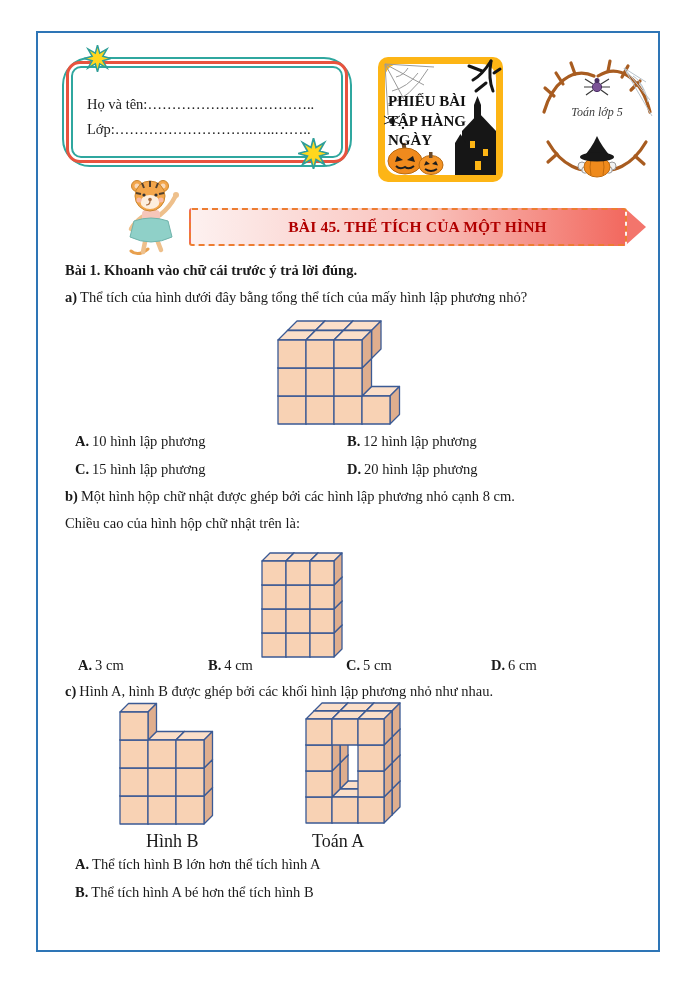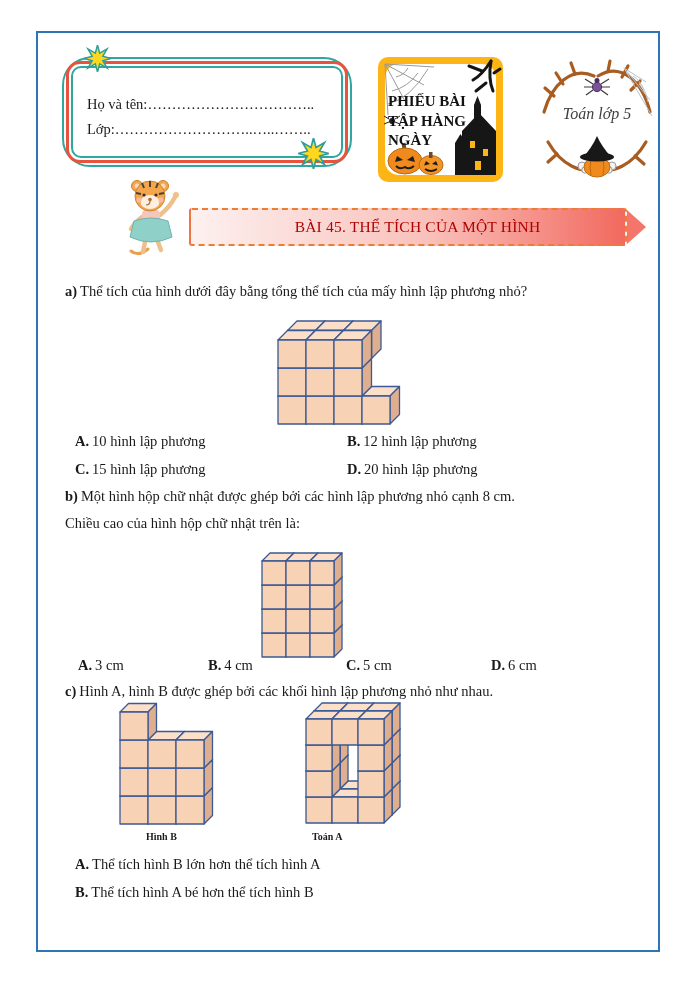--- a/index.html
+++ b/index.html
@@ -11,36 +11,36 @@
            border:2px solid #2fa79f;border-radius:28px;box-sizing:border-box;padding:2px;background:#fff;}
   .namebox-orange{border:3px solid #e8533e;border-radius:14px;height:100%;box-sizing:border-box;padding:2px;}
   .namebox-inner{border:2px solid #2fa79f;border-radius:10px;height:100%;box-sizing:border-box;padding:20px 0 0 14px;}
   .nb-line{font-size:14.5px;margin-top:8px;white-space:nowrap;overflow:hidden;}
   .star{position:absolute;}
   .badge{position:absolute;left:378px;top:57px;width:125px;height:125px;}
   .badge-text{position:absolute;left:388px;top:92px;width:105px;text-align:left;
               font-weight:bold;font-size:15px;line-height:1.3;color:#111;}
   .wreath{position:absolute;left:538px;top:50px;width:118px;height:138px;}
   .wreath-text{position:absolute;left:538px;top:105px;width:118px;text-align:center;
-               font-style:italic;font-size:16px;color:#3f3f3f;}
+               font-style:italic;font-size:12px;color:#3f3f3f;}
   .tiger{position:absolute;left:118px;top:177px;width:70px;height:82px;}
   
   .banner{position:absolute;left:189px;top:208px;width:438px;height:38px;box-sizing:border-box;
           border:2px dashed #ed7d31;border-radius:3px;
           background:linear-gradient(90deg,#fdf1f0 0%,#f9c0ba 55%,#f2695f 100%);
           display:flex;align-items:center;justify-content:center;}
   .banner-arrow{position:absolute;left:627px;top:210px;width:0;height:0;
           border-top:17px solid transparent;border-bottom:17px solid transparent;
           border-left:19px solid #f3756c;}
-  .banner-title{font-weight:normal;font-size:15.5px;color:#b10000;letter-spacing:.2px;margin-left:19px;}
+  .banner-title{font-weight:bold;font-size:15.5px;color:#b10000;letter-spacing:.2px;margin-left:19px;}
   
   .line{position:absolute;font-size:14.5px;white-space:nowrap;}
   .line b{margin-right:3px;}
   .figabs{position:absolute;}
-  .figlabel{position:absolute;font-size:10px;font-weight:bold;}
+  .figlabel{position:absolute;font-size:18px;font-weight:normal;}
 </style>
 </head>
 <body>
 
 <div class="page">
   <div class="frame"></div>
 
   <div class="namebox">
     <div class="namebox-orange">
       <div class="namebox-inner">
@@ -170,22 +170,23 @@
       <circle cx="43" cy="23" r="2.5" fill="#f8b9a6"></circle>
     <circle cx="32" cy="22.5" r="1.8" fill="#a86a3c"></circle>
     <path d="M32,24 Q32,28 28,28" stroke="#a86a3c" stroke-width="1.2" fill="none"></path>
   </svg>
 
   <div class="banner">
     <span class="banner-title">BÀI 45. THỂ TÍCH CỦA MỘT HÌNH</span>
   </div>
   <div class="banner-arrow"></div>
 
-
-  <div class="line" style="left:65px;top:283px"><b>a)</b><span>Thể tích của hình dưới đây bằng tổng thể tích của mấy hình lập phương nhỏ?</span></div>
+  <div class="line" style="left:65px;top:262px;font-weight:bold">Bài 1. Khoanh vào chữ cái trước ý trả lời đúng.</div>
+
+  <div class="line" style="left:65px;top:289px"><b>a)</b><span>Thể tích của hình dưới đây bằng tổng thể tích của mấy hình lập phương nhỏ?</span></div>
 
   <svg class="figabs" style="left:272px;top:310px" width="140" height="120" viewBox="0 0 140 120">
       <polygon points="15.5,20.5 25,11 53,11 43.5,20.5" stroke="#3b5a94" stroke-width="1.3" stroke-linejoin="round" fill="#fbdfc9"></polygon>
       <polygon points="43.5,20.5 53,11 53,39 43.5,48.5" stroke="#3b5a94" stroke-width="1.3" stroke-linejoin="round" fill="#dfae8e"></polygon>
       <polygon points="15.5,20.5 43.5,20.5 43.5,48.5 15.5,48.5" stroke="#3b5a94" stroke-width="1.3" stroke-linejoin="round" fill="#f8d2b4"></polygon>
       <polygon points="43.5,20.5 53,11 81,11 71.5,20.5" stroke="#3b5a94" stroke-width="1.3" stroke-linejoin="round" fill="#fbdfc9"></polygon>
       <polygon points="71.5,20.5 81,11 81,39 71.5,48.5" stroke="#3b5a94" stroke-width="1.3" stroke-linejoin="round" fill="#dfae8e"></polygon>
       <polygon points="43.5,20.5 71.5,20.5 71.5,48.5 43.5,48.5" stroke="#3b5a94" stroke-width="1.3" stroke-linejoin="round" fill="#f8d2b4"></polygon>
       <polygon points="71.5,20.5 81,11 109,11 99.5,20.5" stroke="#3b5a94" stroke-width="1.3" stroke-linejoin="round" fill="#fbdfc9"></polygon>
       <polygon points="99.5,20.5 109,11 109,39 99.5,48.5" stroke="#3b5a94" stroke-width="1.3" stroke-linejoin="round" fill="#dfae8e"></polygon>

